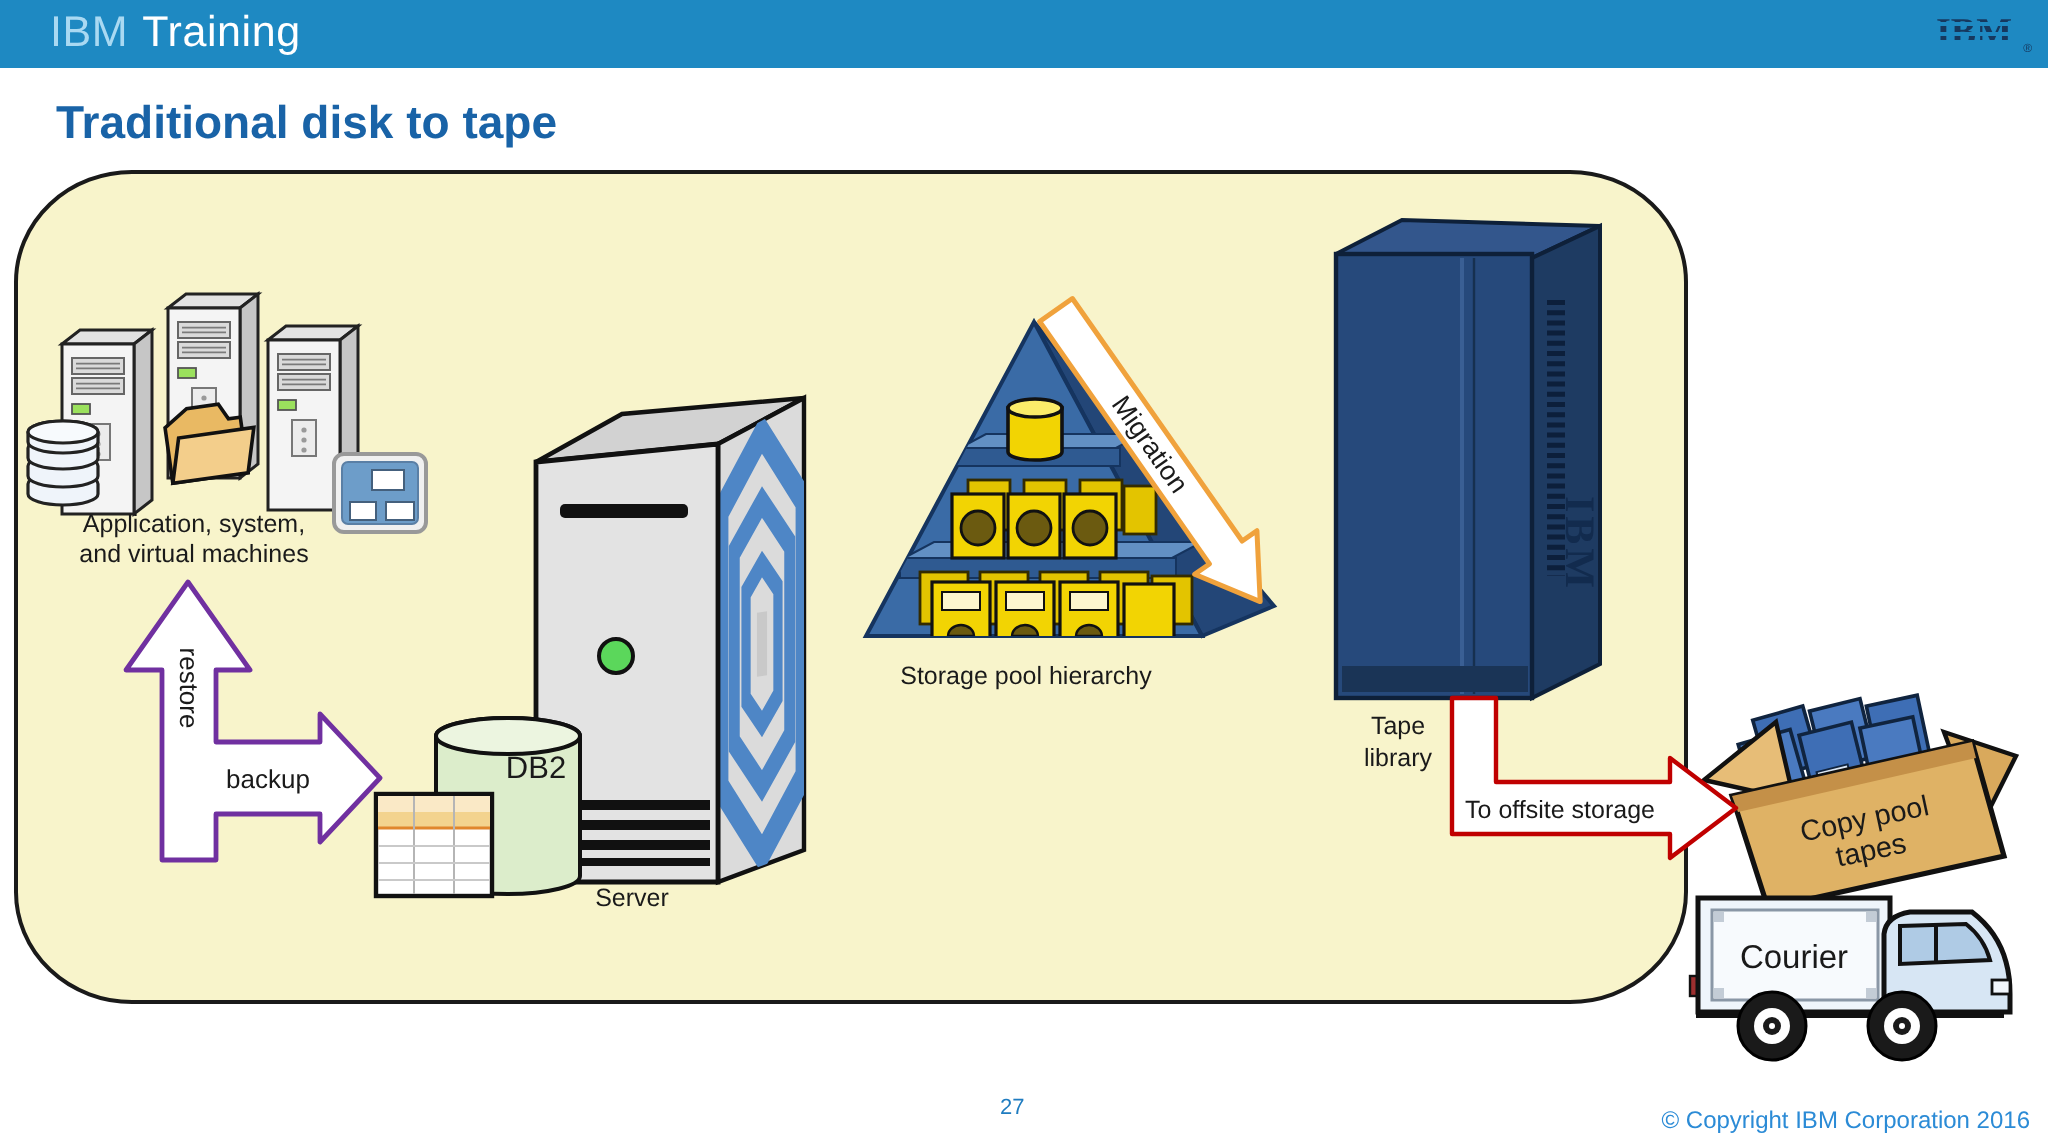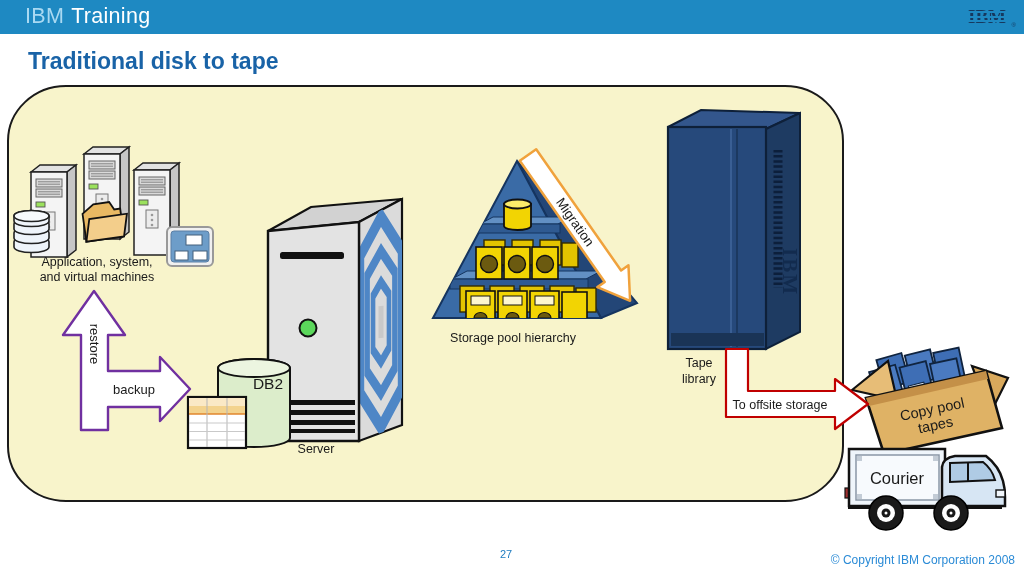--- a/index.html
+++ b/index.html
@@ -245,14 +245,14 @@
       <circle cx="886" cy="513" r="4.5" fill="#1a1a1a"></circle>
       <circle cx="886" cy="513" r="1.5" fill="#ffffff"></circle>
       <circle cx="951" cy="513" r="17" fill="#1a1a1a" stroke="#000" stroke-width="1.5"></circle>
       <circle cx="951" cy="513" r="9" fill="#ffffff"></circle>
       <circle cx="951" cy="513" r="4.5" fill="#1a1a1a"></circle>
       <circle cx="951" cy="513" r="1.5" fill="#ffffff"></circle>
     </g>
   </svg>
 
   <div class="pageno">27</div>
-  <div class="copyright">© Copyright IBM Corporation 2008</div>
+  <div class="copyright">© Copyright IBM Corporation 2016</div>
 </div>
 
 </body></html>

